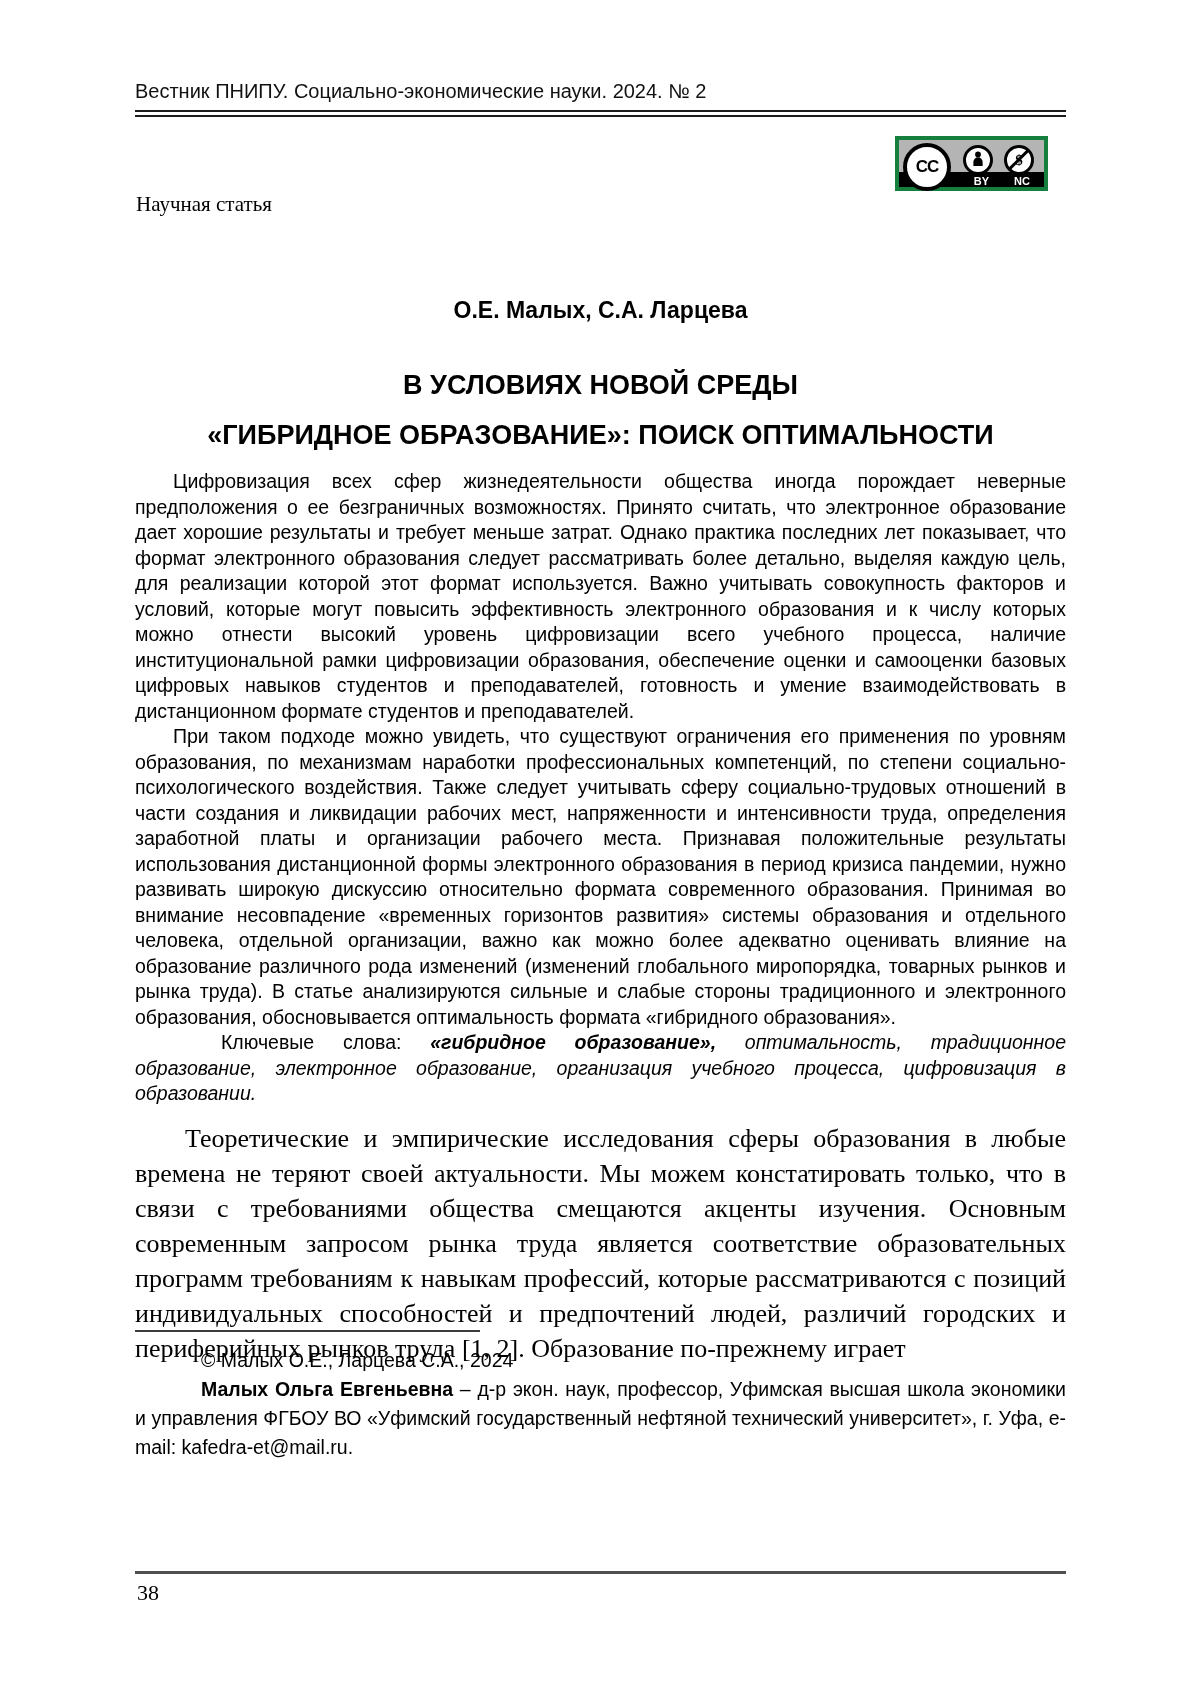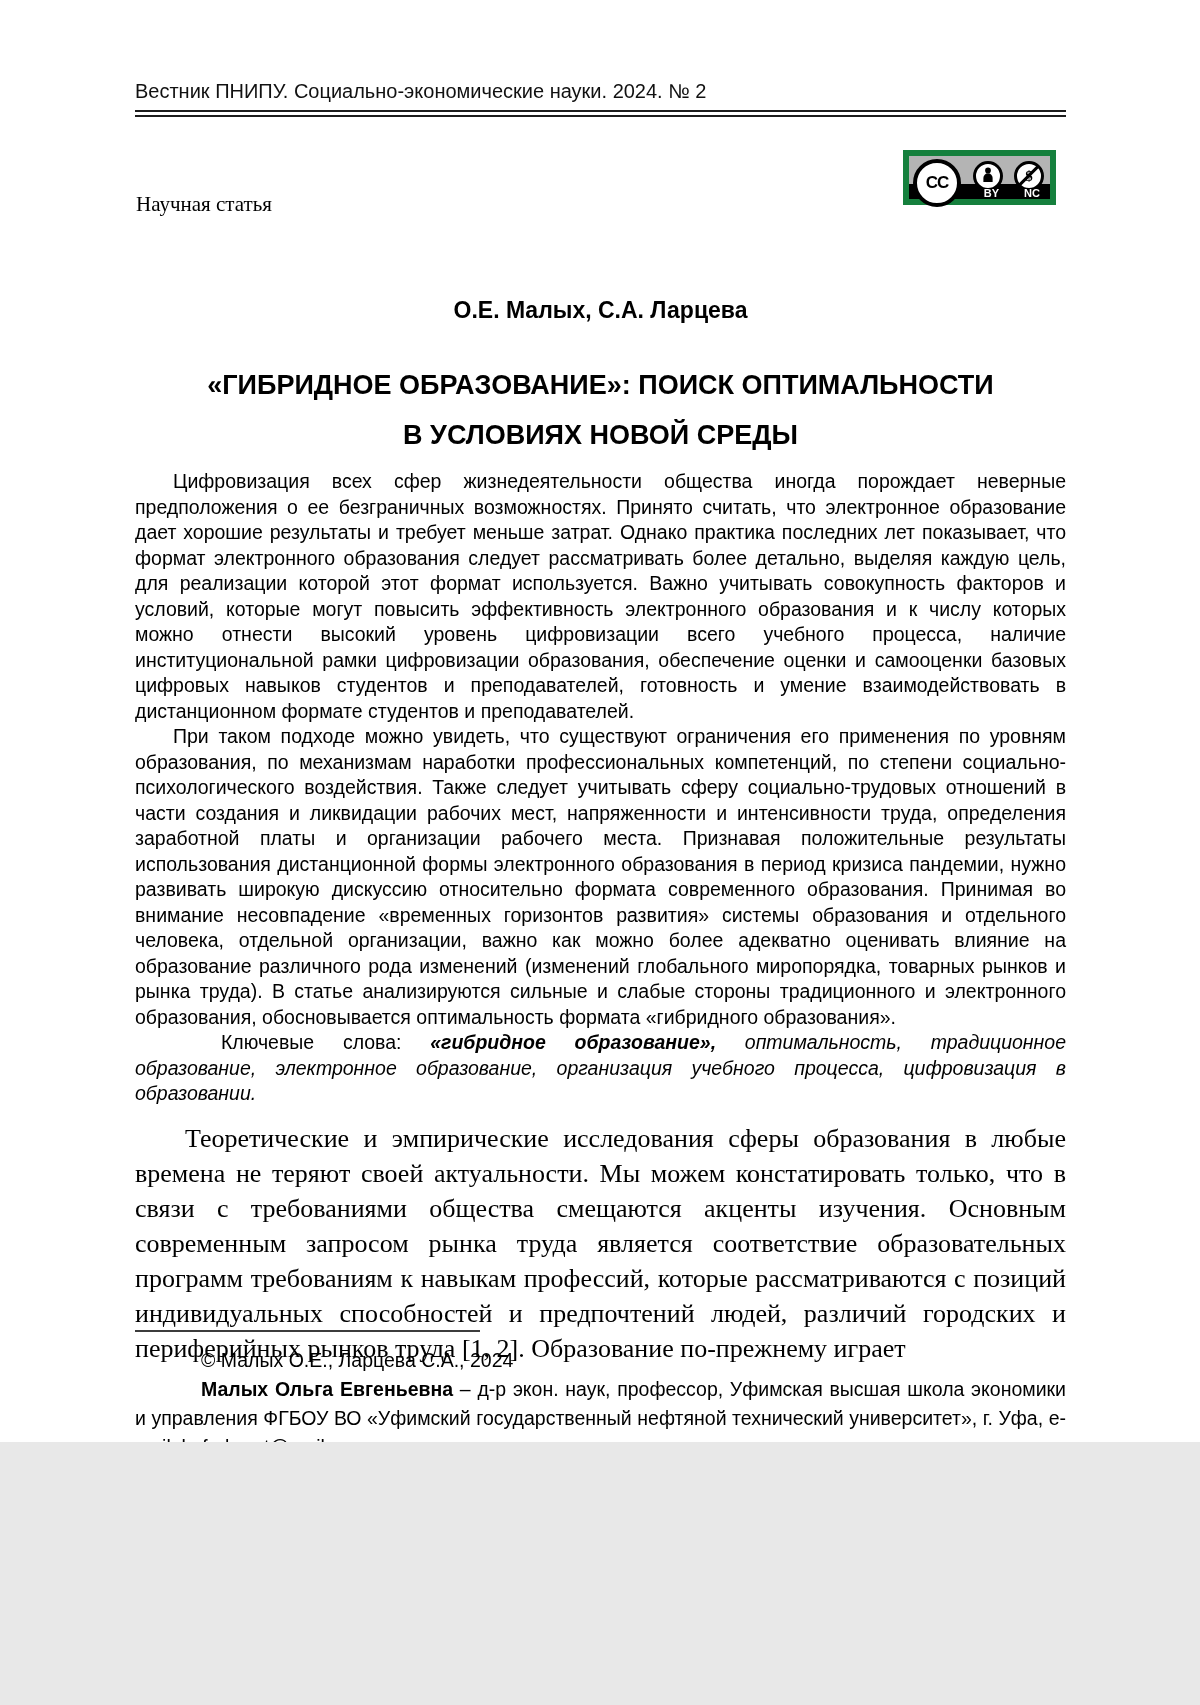--- a/index.html
+++ b/index.html
@@ -1,33 +1,33 @@
 <!DOCTYPE html>
 <html lang="ru"><head>
 <meta charset="utf-8">
 <style>
   html,body{margin:0;padding:0;background:#e8e8e8;}
   .page{
     position:relative;
-    width:1200px;height:1442px;
+    width:1200px;height:1705px;
     margin:0 auto;
     background:#ffffff;
     color:#000;
     overflow:hidden;
   }
 
   
   .running-head{position:absolute;left:135px;top:80px;width:931px;}
   .journal-line{font:20px "Liberation Sans", sans-serif;color:#111;}
   .double-rule{margin-top:7px;height:3px;border-top:2px solid #1c1c1c;border-bottom:2px solid #1c1c1c;}
 
   .article-type{position:absolute;left:136px;top:144px;font:21px "Liberation Serif", serif;margin-top:48px;}
 
   
-  .cc-badge{position:absolute;left:895px;top:150px;width:153px;height:55px;background:#b4b4b4;border:6px solid #15803d;box-sizing:border-box;margin-left:8px;}
+  .cc-badge{position:absolute;left:895px;top:136px;width:153px;height:55px;background:#b4b4b4;border:4px solid #15803d;box-sizing:border-box;}
   .cc-strip{position:absolute;left:0;right:0;bottom:0;height:15px;background:#000;}
   .cc-circle{position:absolute;left:4px;top:3px;width:40px;height:40px;background:#fff;border:4px solid #000;border-radius:50%;
              text-align:center;font:bold 17px "Liberation Sans", sans-serif;line-height:40px;letter-spacing:-1px;}
   .mini-circle{position:absolute;top:5px;width:24px;height:24px;background:#fff;border:3px solid #000;border-radius:50%;}
   .by-circle{left:64px;}
   .nc-circle{left:105px;}
   .mini-circle svg{display:block;margin:3px auto 0;}
   .nc-dollar{display:block;text-align:center;font:bold 15px "Liberation Serif", serif;line-height:24px;}
   .nc-slash{position:absolute;left:-2px;top:10px;width:28px;height:3px;background:#000;transform:rotate(-45deg);}
   .strip-label{position:absolute;bottom:0;width:28px;text-align:right;color:#fff;font:bold 11px "Liberation Sans", sans-serif;}
@@ -92,22 +92,22 @@
     <div class="strip-label by-label">BY</div>
     <div class="strip-label nc-label">NC</div>
   </div>
 
   <div class="ids">
   </div>
 
   <div class="authors">О.Е. Малых, С.А. Ларцева</div>
 
   <div class="title">
+    <div class="title-line">В УСЛОВИЯХ НОВОЙ СРЕДЫ</div>
     <div class="title-line">«ГИБРИДНОЕ ОБРАЗОВАНИЕ»: ПОИСК ОПТИМАЛЬНОСТИ</div>
-    <div class="title-line">В УСЛОВИЯХ НОВОЙ СРЕДЫ</div>
   </div>
 
   <div class="text-flow">
     <div class="abstract">
       <p>Цифровизация всех сфер жизнедеятельности общества иногда порождает неверные предположения о ее безграничных возможностях. Принято считать, что электронное образование дает хорошие результаты и требует меньше затрат. Однако практика последних лет показывает, что формат электронного образования следует рассматривать более детально, выделяя каждую цель, для реализации которой этот формат используется. Важно учитывать совокупность факторов и условий, которые могут повысить эффективность электронного образования и к числу которых можно отнести высокий уровень цифровизации всего учебного процесса, наличие институциональной рамки цифровизации образования, обеспечение оценки и самооценки базовых цифровых навыков студентов и преподавателей, готовность и умение взаимодействовать в дистанционном формате студентов и преподавателей.</p>
       <p>При таком подходе можно увидеть, что существуют ограничения его применения по уровням образования, по механизмам наработки профессиональных компетенций, по степени социально-психологического воздействия. Также следует учитывать сферу социально-трудовых отношений в части создания и ликвидации рабочих мест, напряженности и интенсивности труда, определения заработной платы и организации рабочего места. Признавая положительные результаты использования дистанционной формы электронного образования в период кризиса пандемии, нужно развивать широкую дискуссию относительно формата современного образования. Принимая во внимание несовпадение «временных горизонтов развития» системы образования и отдельного человека, отдельной организации, важно как можно более адекватно оценивать влияние на образование различного рода изменений (изменений глобального миропорядка, товарных рынков и рынка труда). В статье анализируются сильные и слабые стороны традиционного и электронного образования, обосновывается оптимальность формата «гибридного образования».</p>
     </div>
     <p class="keywords">
       <span class="kw-label">Ключевые слова: </span><span class="kw-strong">«гибридное образование», </span><span class="kw-rest">оптимальность, традиционное образование, электронное образование, организация учебного процесса, цифровизация в образовании.</span>
     </p>

